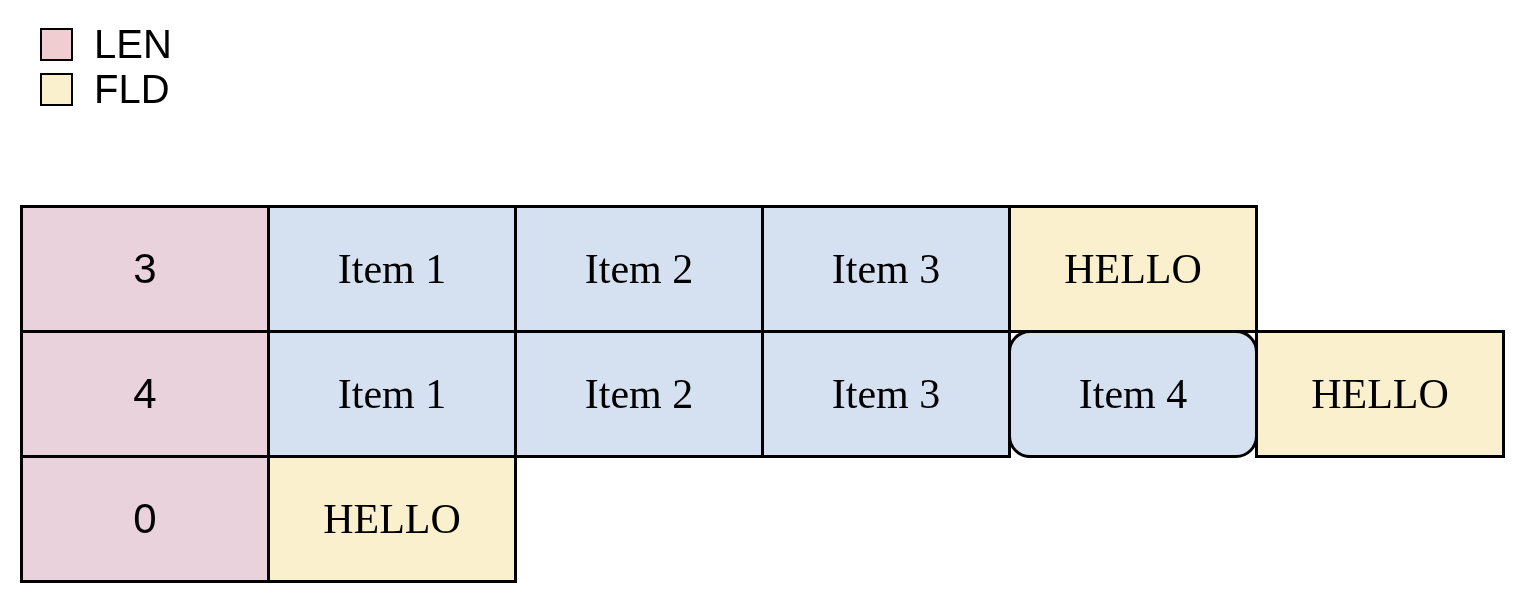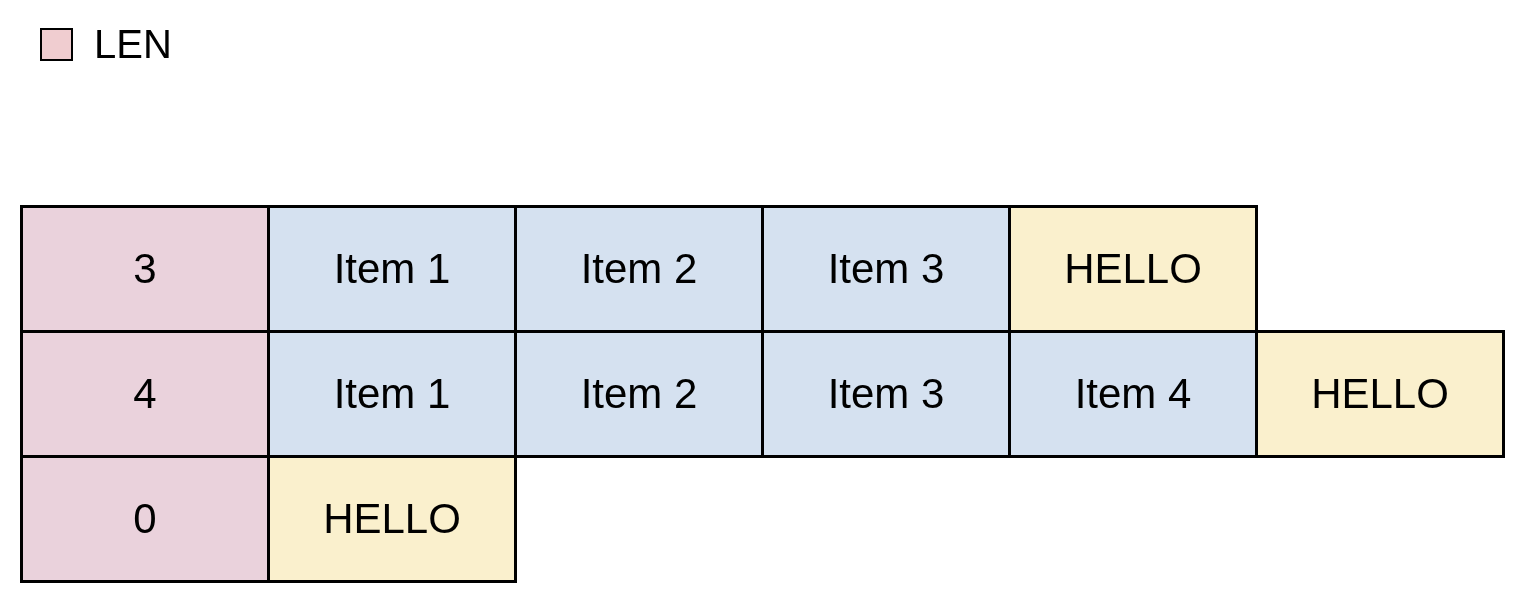--- a/index.html
+++ b/index.html
@@ -59,48 +59,52 @@
     width: 250px;
     height: 128px;
     box-sizing: border-box;
     border: 3px solid #000000;
     display: flex;
     align-items: center;
     justify-content: center;
     font-size: 42px;
     white-space: nowrap;
   }
-  .cell + .cell { margin-left: -3px; }
+  .cell + .cell { margin-left: -3px; font-family: Liberation Serif, serif; }
 </style>
 </head>
 <body>
 
 <div class="canvas">
 
   <div class="legend">
     <div class="legend-item">
       <span class="legend-swatch" style="background-color: rgb(240, 205, 208);"></span>
       <span class="legend-label">LEN</span>
+    </div>
+    <div class="legend-item">
+      <span class="legend-swatch" style="background-color: rgb(250, 240, 205);"></span>
+      <span class="legend-label">FLD</span>
     </div>
   </div>
 
   <div class="grid-row row-0">
     <div class="cell" style="background-color: rgb(234, 210, 220);">3</div>
     <div class="cell" style="background-color: rgb(213, 225, 240);">Item 1</div>
     <div class="cell" style="background-color: rgb(213, 225, 240);">Item 2</div>
     <div class="cell" style="background-color: rgb(213, 225, 240);">Item 3</div>
     <div class="cell" style="background-color: rgb(250, 240, 205);">HELLO</div>
   </div>
 
   <div class="grid-row row-1">
     <div class="cell" style="background-color: rgb(234, 210, 220);">4</div>
     <div class="cell" style="background-color: rgb(213, 225, 240);">Item 1</div>
     <div class="cell" style="background-color: rgb(213, 225, 240);">Item 2</div>
     <div class="cell" style="background-color: rgb(213, 225, 240);">Item 3</div>
-    <div class="cell" style="background-color: rgb(213, 225, 240);">Item 4</div>
+    <div class="cell" style="background-color: rgb(213, 225, 240); border-radius: 22px;">Item 4</div>
     <div class="cell" style="background-color: rgb(250, 240, 205);">HELLO</div>
   </div>
 
   <div class="grid-row row-2">
     <div class="cell" style="background-color: rgb(234, 210, 220);">0</div>
     <div class="cell" style="background-color: rgb(250, 240, 205);">HELLO</div>
   </div>
 
 </div>
 

